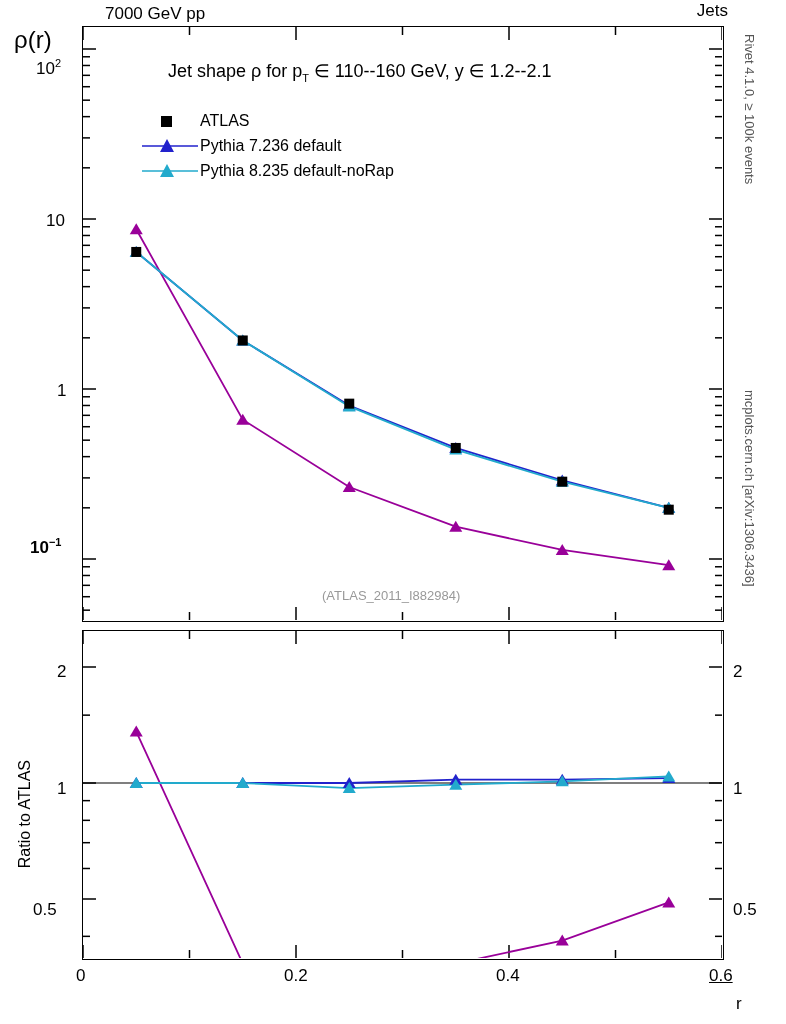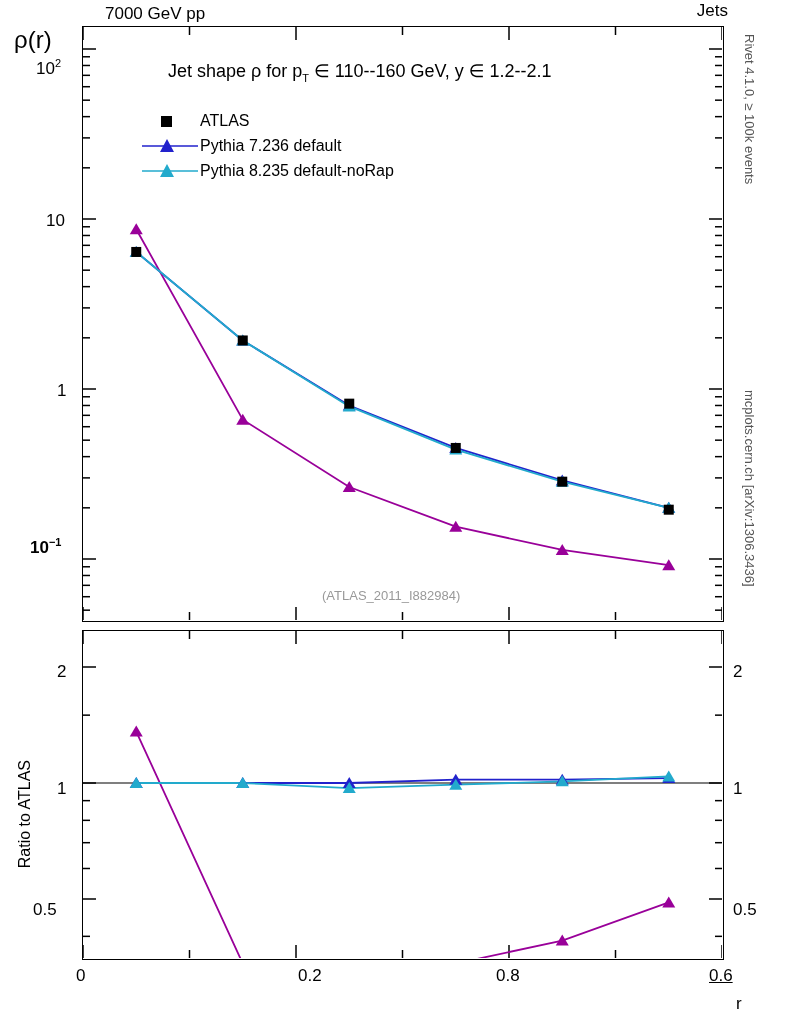--- a/index.html
+++ b/index.html
@@ -256,18 +256,18 @@
 
   <div class="abs ticklab" style="left:57px;top:662px;"><span>2</span></div>
   <div class="abs ticklab" style="left:57px;top:779px;"><span>1</span></div>
   <div class="abs ticklab" style="left:33px;top:900px;"><span>0.5</span></div>
 
   <div class="abs ticklab" style="left:733px;top:662px;"><span>2</span></div>
   <div class="abs ticklab" style="left:733px;top:779px;"><span>1</span></div>
   <div class="abs ticklab" style="left:733px;top:900px;"><span>0.5</span></div>
 
   <div class="abs ticklab" style="left:76px;top:966px;">0</div>
-  <div class="abs ticklab" style="left:298px;top:966px;">0.2</div>
-  <div class="abs ticklab" style="left:496px;top:966px;">0.8</div>
+  <div class="abs ticklab" style="left:284px;top:966px;">0.2</div>
+  <div class="abs ticklab" style="left:496px;top:966px;">0.4</div>
   <div class="abs ticklab" style="left:709px;top:966px;text-decoration:underline;">0.6</div>
   <div class="abs axlab" style="left:736px;top:994px;">r</div>
 
 </div>
 
 </body></html>

